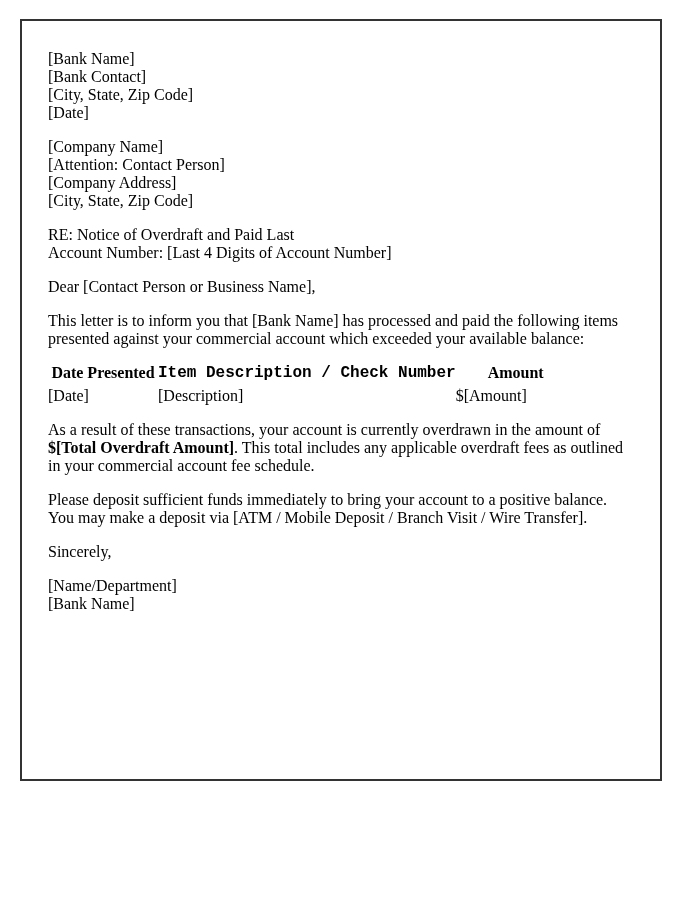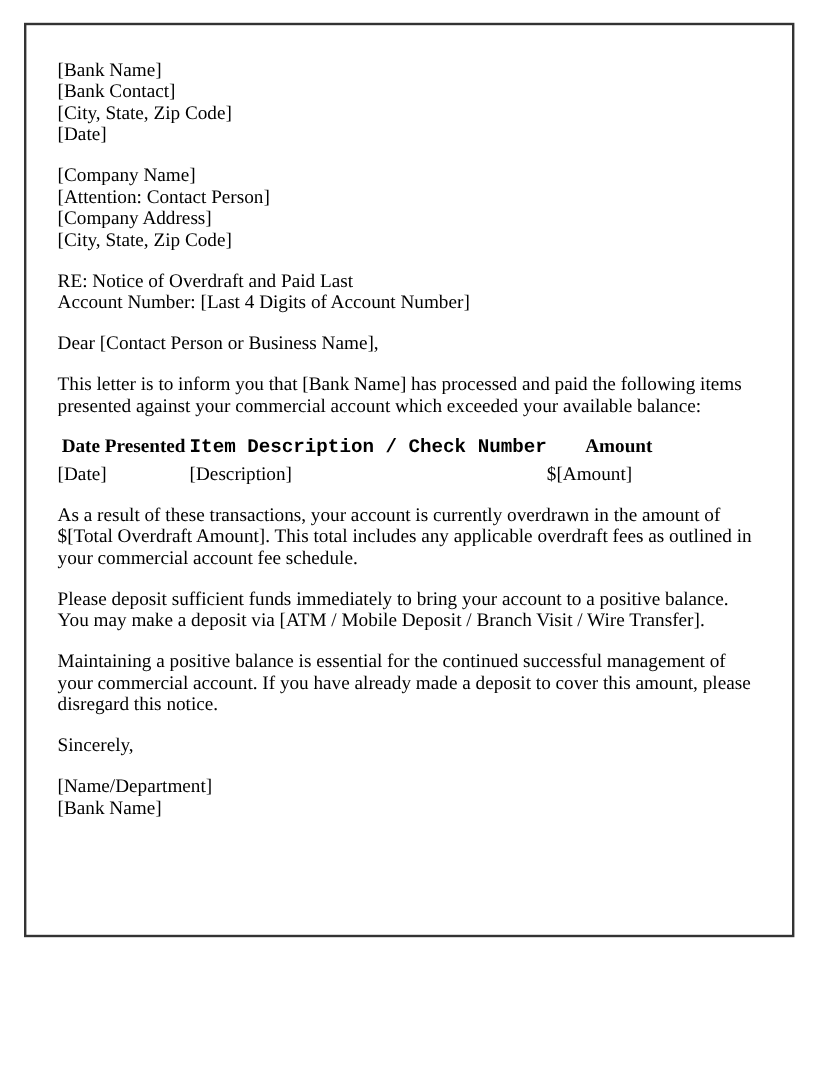--- a/index.html
+++ b/index.html
@@ -52,21 +52,21 @@
     white-space: nowrap;
   }
   .items-table td {
     padding: 2px 0 0 0;
     white-space: nowrap;
     vertical-align: top;
   }
   .col-date { width: 110px; }
   .col-desc { width: 245px; font-family: Liberation Mono, monospace; }
   .col-amount { width: 120px; }
-  .bold { font-weight: normal; }
+  .bold { font-weight: bold; }
 </style>
 </head>
 <body>
 
 <div class="page">
   <div class="letter-frame">
     <div class="letter-content">
 
       <div class="block">
         <div class="line">[Bank Name]</div>
@@ -105,21 +105,20 @@
             <td>[Description]</td>
             <td>$[Amount]</td>
           </tr>
         </tbody>
       </table>
 
       <div class="block"><span>As a result of these transactions, your account is currently overdrawn in the amount of </span><span class="bold">$[Total Overdraft Amount]</span><span>. This total includes any applicable overdraft fees as outlined in your commercial account fee schedule.</span></div>
 
       <div class="block">Please deposit sufficient funds immediately to bring your account to a positive balance. You may make a deposit via [ATM / Mobile Deposit / Branch Visit / Wire Transfer].</div>
 
-      <div class="block">Maintaining a positive balance is essential for the continued successful management of your commercial account. If you have already made a deposit to cover this amount, please disregard this notice.</div>
 
 
       <div class="block">Sincerely,</div>
 
       <div class="block">
         <div class="line">[Name/Department]</div>
         <div class="line">[Bank Name]</div>
       </div>
 
     </div>

